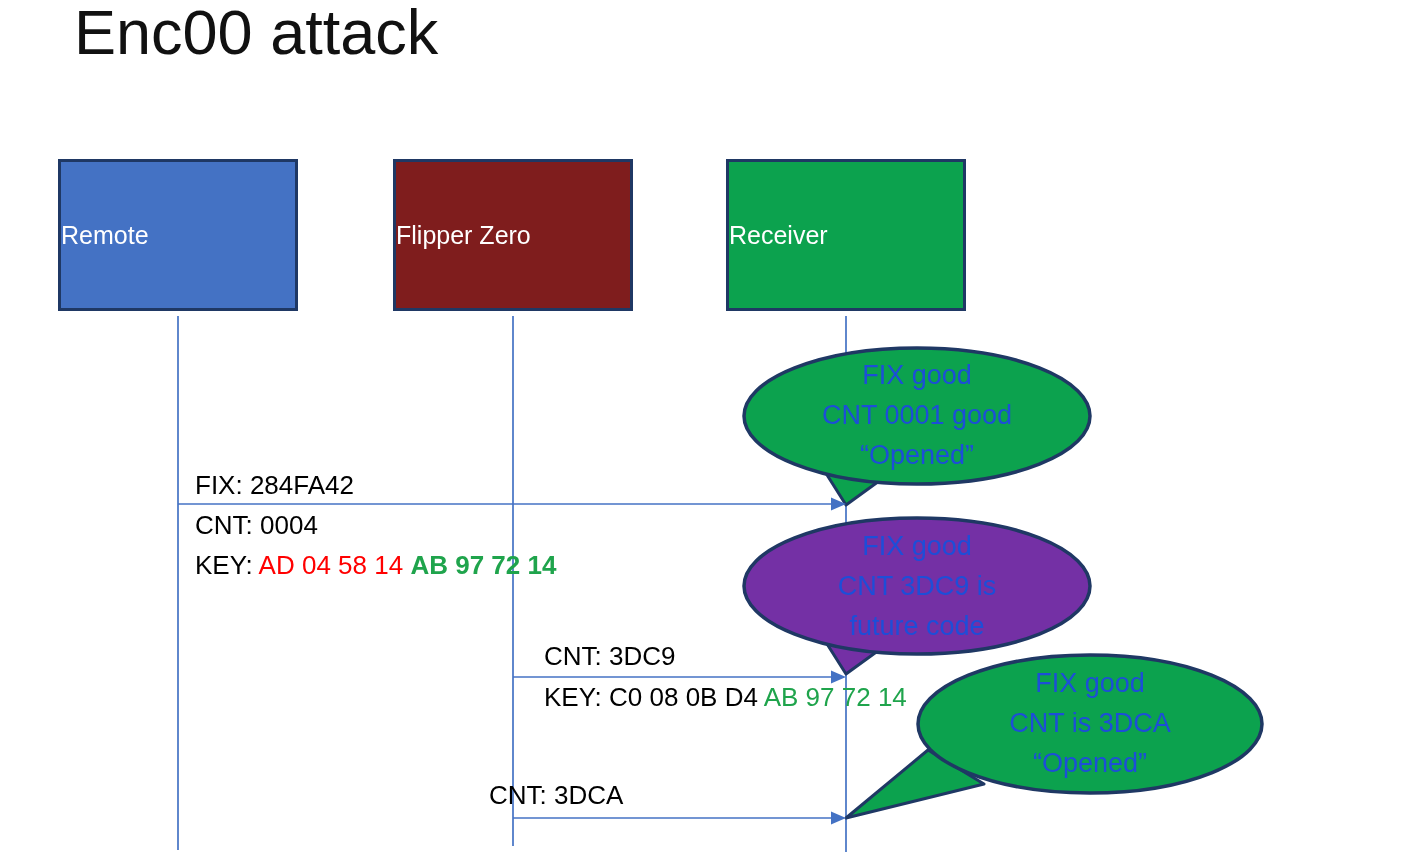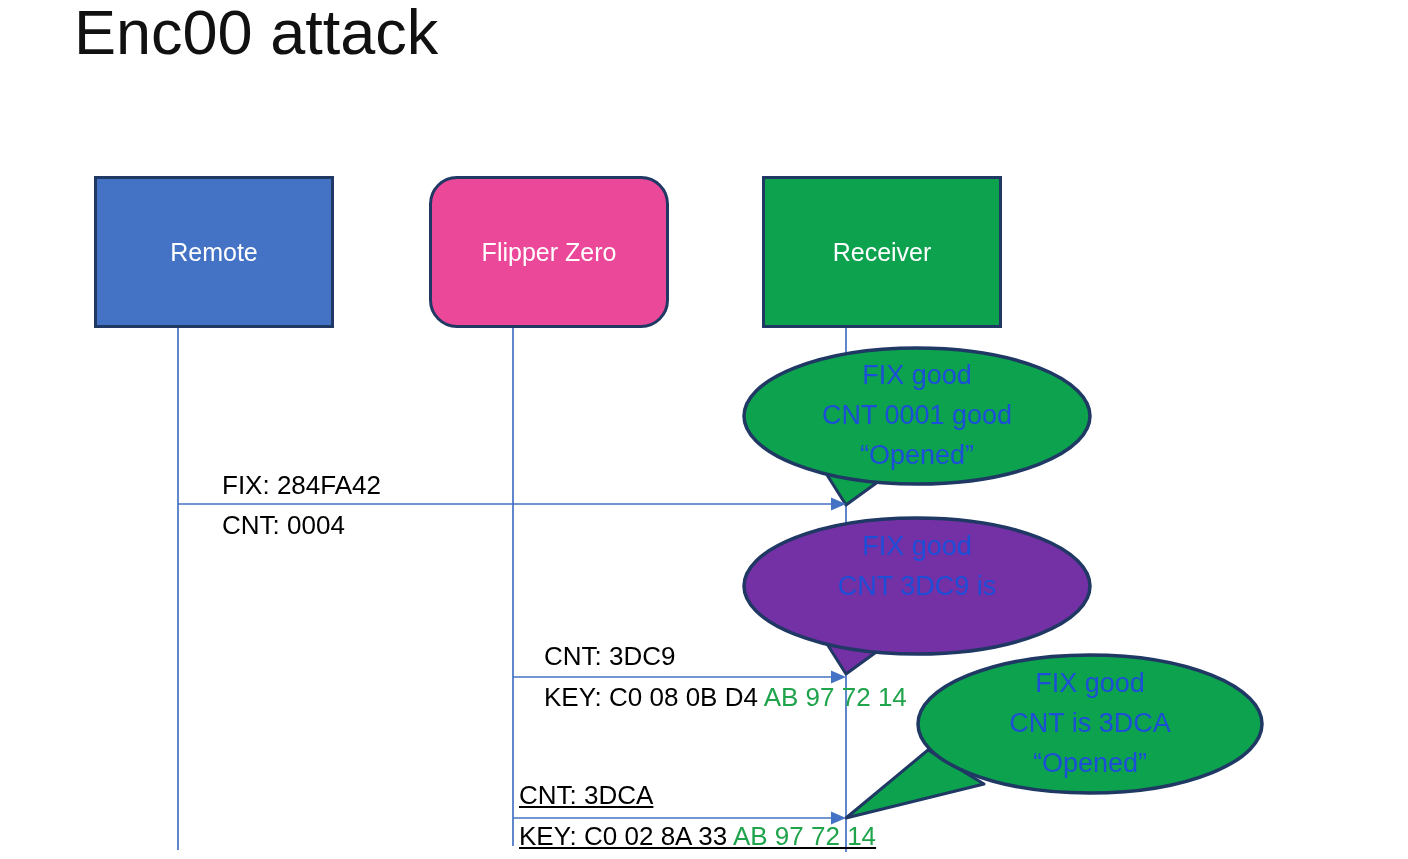--- a/index.html
+++ b/index.html
@@ -16,55 +16,54 @@
     left: 74px;
     top: -4px;
     font-size: 63px;
     font-weight: 300;
     color: #111111;
     letter-spacing: 0px;
     margin: 0;
   }
   .actor {
     position: absolute;
-    top: 176px;
+    top: 159px;
     width: 240px;
     height: 152px;
     box-sizing: border-box;
     border: 3px solid #1F3864;
     display: flex;
     align-items: center;
-    justify-content: center;
+    justify-content: flex-start;
     color: #ffffff;
     font-size: 25px;
     z-index: 2;
-    margin-left: 36px;
   }
   .actor-remote   { left: 58px;  background: #4472C4; }
-  .actor-flipper  { left: 393px; background: #ec4899; border-radius: 28px; }
+  .actor-flipper  { left: 393px; background: #7f1d1d; }
   .actor-receiver { left: 726px; background: #0CA24E; }
 
   .svg-layer {
     position: absolute;
     left: 0; top: 0;
     width: 1408px; height: 859px;
     z-index: 1;
   }
 
   .msg {
     position: absolute;
     font-size: 26px;
     line-height: 40px;
     color: #000000;
     white-space: nowrap;
     z-index: 3;
   }
-  .msg-1 { left: 195px; top: 465px; margin-left: 27px; }
+  .msg-1 { left: 195px; top: 465px; }
   .msg-2 { left: 517px; top: 636px; line-height: 41px; margin-left: 27px; }
-  .msg-3 { left: 519px; top: 775px; line-height: 41px; text-decoration: underline; }
+  .msg-3 { left: 489px; top: 775px; line-height: 41px; }
   .key-red   { color: #FF0000; }
   .key-green { color: #1FA44C; }
   .key-green-bold { color: #1FA44C; font-weight: bold; }
 
   .callout-text {
     position: absolute;
     width: 346px;
     text-align: center;
     color: #1d4ed8;
     font-size: 27px;
@@ -117,40 +116,41 @@
     </g>
     <g>
       <line x1="513" y1="818" x2="834" y2="818" stroke="#4472C4" stroke-width="1.7"></line>
       <polygon points="846,818 831,811.5 831,824.5" fill="#4472C4"></polygon>
     </g>
   </svg>
 
   <div class="msg msg-1">
     <div>FIX: 284FA42</div>
     <div>CNT: 0004</div>
+    <div><span>KEY: </span><span class="key-red">AD 04 58 14 </span><span class="key-green-bold">AB 97 72 14</span></div>
   </div>
 
   <div class="msg msg-2">
     <div>CNT: 3DC9</div>
     <div><span>KEY: C0 08 0B D4 </span><span class="key-green">AB 97 72 14</span></div>
   </div>
 
   <div class="msg msg-3">
     <div>CNT: 3DCA</div>
-    <div><span>KEY: C0 02 8A 33 </span><span class="key-green">AB 97 72 14</span></div>
   </div>
 
   <div class="callout-text callout-text-1">
     <div>FIX good</div>
     <div>CNT 0001 good</div>
     <div>“Opened”</div>
   </div>
   <div class="callout-text callout-text-2">
     <div>FIX good</div>
     <div>CNT 3DC9 is</div>
+    <div>future code</div>
   </div>
   <div class="callout-text callout-text-3">
     <div>FIX good</div>
     <div>CNT is 3DCA</div>
     <div>“Opened”</div>
   </div>
 
 </div>
 
 </body></html>

